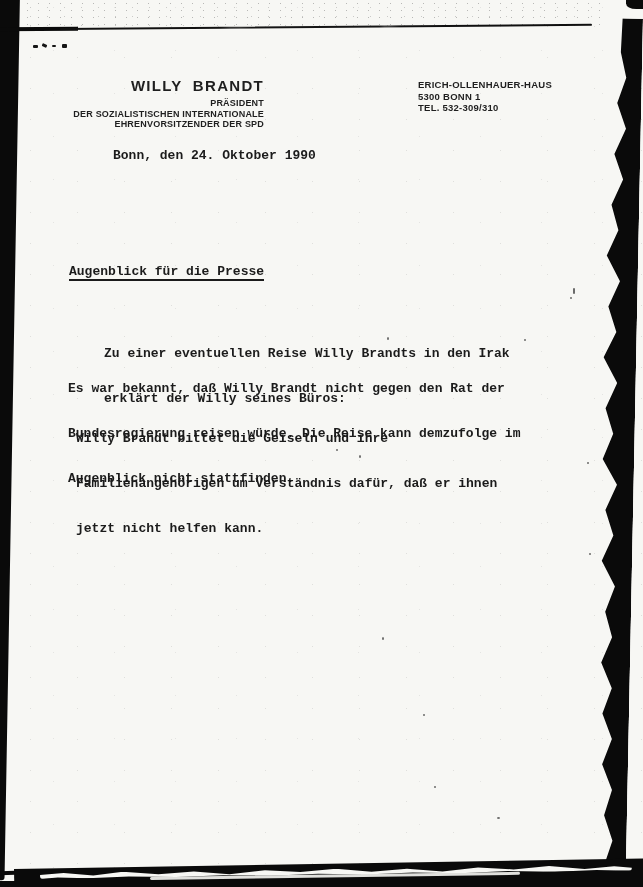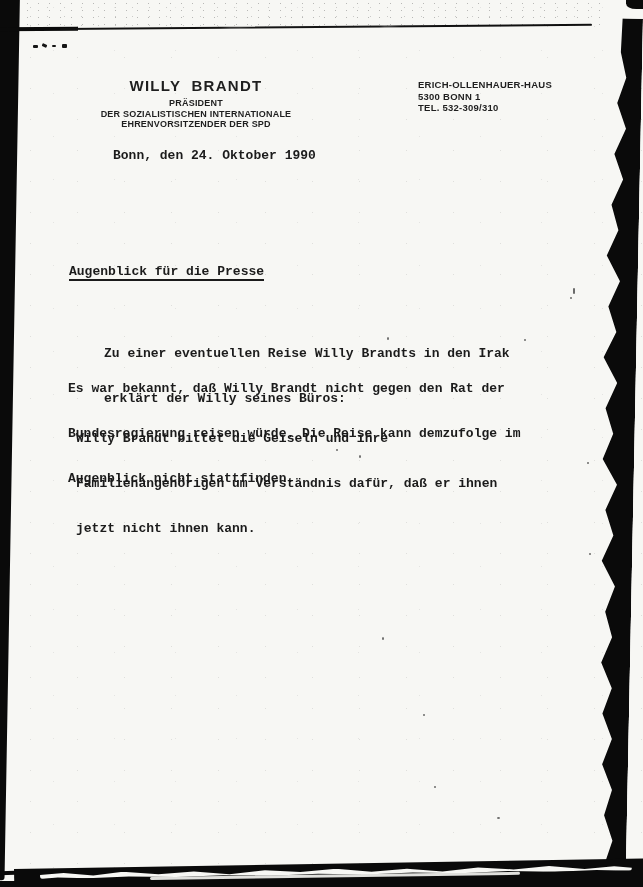--- a/index.html
+++ b/index.html
@@ -67,21 +67,21 @@
   .dash{position:absolute;background:#161616;border-radius:1px;}
   .speck{position:absolute;background:#3c3c3c;border-radius:50%;opacity:.75;}
 
   
   .type{
     font-family:"Liberation Mono","DejaVu Sans Mono",monospace;
     font-weight:700;font-size:13px;line-height:15px;color:#1b1b1b;
     white-space:pre;position:absolute;
   }
   .letterhead-left{
-    position:absolute;left:64px;top:77px;width:200px;text-align:center;color:#1f1f1f;margin-left:32px;
+    position:absolute;left:64px;top:77px;width:200px;text-align:right;color:#1f1f1f;
   }
   .lh-name{
     font-size:15px;font-weight:700;letter-spacing:1.3px;word-spacing:5px;
     margin-bottom:4px;white-space:nowrap;
   }
   .lh-title{font-size:9px;font-weight:700;line-height:10.5px;letter-spacing:.2px;white-space:nowrap;}
   .letterhead-right{
     position:absolute;left:418px;top:79px;color:#1f1f1f;
     font-size:9.5px;font-weight:700;line-height:11.6px;letter-spacing:.25px;
   }
@@ -154,16 +154,16 @@
 
   <div class="type para p2">
     <div>Es war bekannt, daß Willy Brandt nicht gegen den Rat der</div>
     <div>Bundesregierung reisen würde. Die Reise kann demzufolge im</div>
     <div>Augenblick nicht stattfinden.</div>
   </div>
 
   <div class="type para p3">
     <div>Willy Brandt bittet die Geiseln und ihre</div>
     <div>Familienangehörigen um Verständnis dafür, daß er ihnen</div>
-    <div>jetzt nicht ihnen kann.</div>
+    <div>jetzt nicht helfen kann.</div>
   </div>
 
 </div>
 
 </body></html>

